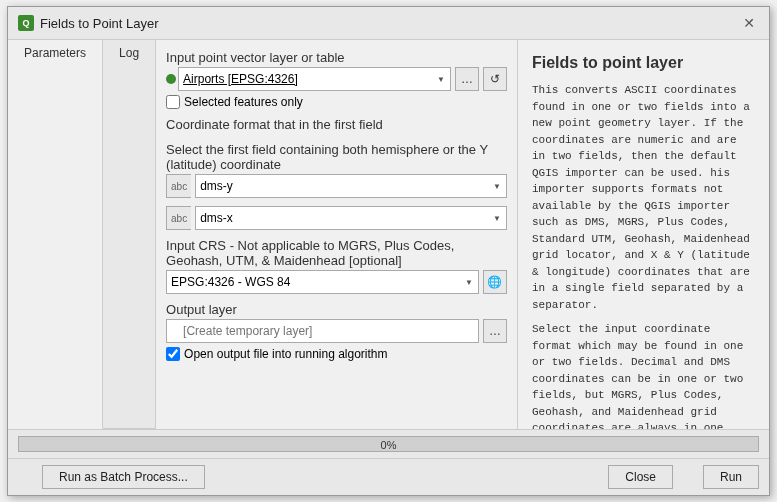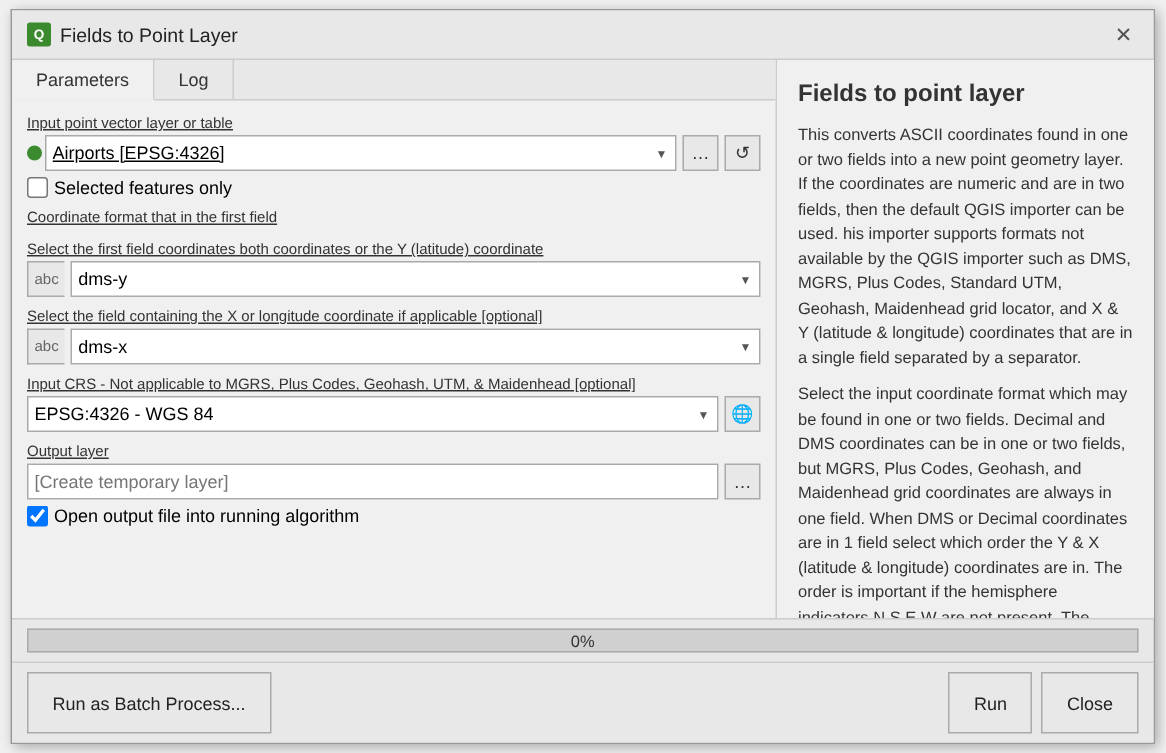--- a/index.html
+++ b/index.html
@@ -66,21 +66,21 @@
       justify-content: center;
     }
     .dialog-body {
       display: flex;
       flex: 1;
       overflow: hidden;
     }
     .left-panel {
       flex: 0 0 510px;
       display: flex;
-      flex-direction: column;
+      flex-direction: row;
       border-right: 1px solid #ccc;
     }
     .tab-bar {
       display: flex;
       border-bottom: 1px solid #ccc;
       background: #e8e8e8;
     }
     .tab {
       padding: 6px 16px;
       cursor: pointer;
@@ -96,24 +96,23 @@
     }
     .params-area {
       flex: 1;
       overflow-y: auto;
       padding: 10px;
       display: flex;
       flex-direction: column;
       gap: 8px;
     }
     .section-label {
-      font-size: 10px;
+      font-size: 13px;
       color: #333;
       margin-bottom: 2px;
-      text-decoration: underline;
     }
     .input-row {
       display: flex;
       align-items: center;
       gap: 4px;
     }
     .combo-wrapper {
       flex: 1;
       position: relative;
       display: flex;
@@ -182,41 +181,42 @@
       height: 24px;
       padding: 0 4px;
       display: flex;
       align-items: center;
       flex-shrink: 0;
     }
     .text-input {
       flex: 1;
       height: 24px;
       border: 1px solid #aaa;
-      padding: 0 4px;
+      padding: 0 16px;
       font-size: 12px;
       background: white;
       color: #888;
     }
     .right-panel {
       flex: 1;
       padding: 14px;
       overflow-y: auto;
       background: #f0f0f0;
     }
     .help-title {
       font-size: 16px;
       font-weight: bold;
       color: #333;
       margin-bottom: 10px;
     }
     .help-text {
       font-size: 11px;
       color: #333;
       line-height: 1.5;
+      font-family: Liberation Mono, monospace;
     }
     .separator {
       height: 8px;
     }
     .bottom-area {
       border-top: 1px solid #ccc;
       background: #e8e8e8;
     }
     .progress-bar-area {
       padding: 6px 10px;
@@ -246,27 +246,28 @@
       left: 0;
       line-height: 16px;
     }
     .button-bar {
       display: flex;
       align-items: center;
       padding: 6px 10px;
       gap: 6px;
     }
     .btn {
-      height: 41px;
+      height: 24px;
       padding: 0 16px;
       border: 1px solid #aaa;
       background: #e8e8e8;
       cursor: pointer;
       font-size: 12px;
       color: #222;
+      margin-left: 24px;
     }
     .btn-run {
       background: #e8e8e8;
     }
     .spacer { flex: 1; }
   </style>
 </head>
 <body>
 
 <div class="dialog">
@@ -310,33 +311,32 @@
             <input type="checkbox" style="">
             <label>Selected features only</label>
           </div>
         </div>
 
         <div>
           <div class="section-label">Coordinate format that in the first field</div>
         </div>
 
         <div>
-          <div class="section-label">Select the first field coordinates both coordinates or the Y (latitude) coordinate</div>
+          <div class="section-label">Select the first field containing both hemisphere or the Y (latitude) coordinate</div>
           <div class="input-row">
             <span class="field-prefix">abc</span>
             <div class="combo-wrapper" style="flex:1;">
               <select>
                 <option>dms-y</option>
               </select>
             </div>
           </div>
         </div>
 
         <div>
-          <div class="section-label">Select the field containing the X or longitude coordinate if applicable [optional]</div>
           <div class="input-row">
             <span class="field-prefix">abc</span>
             <div class="combo-wrapper" style="flex:1;align-items:center;">
               <select>
                 <option>dms-x</option>
               </select>
             </div>
           </div>
         </div>
 
@@ -381,19 +381,19 @@
     <div class="progress-bar-area">
       <div class="progress-bar-bg">
         <div class="progress-bar-fill"></div>
         <div class="progress-label">0%</div>
       </div>
     </div>
 
     <div class="button-bar">
       <button class="btn">Run as Batch Process...</button>
       <div class="spacer"></div>
+      <button class="btn">Close</button>
       <button class="btn btn-run">Run</button>
-      <button class="btn">Close</button>
     </div>
 
   </div>
 
 </div>
 
 </body></html>

